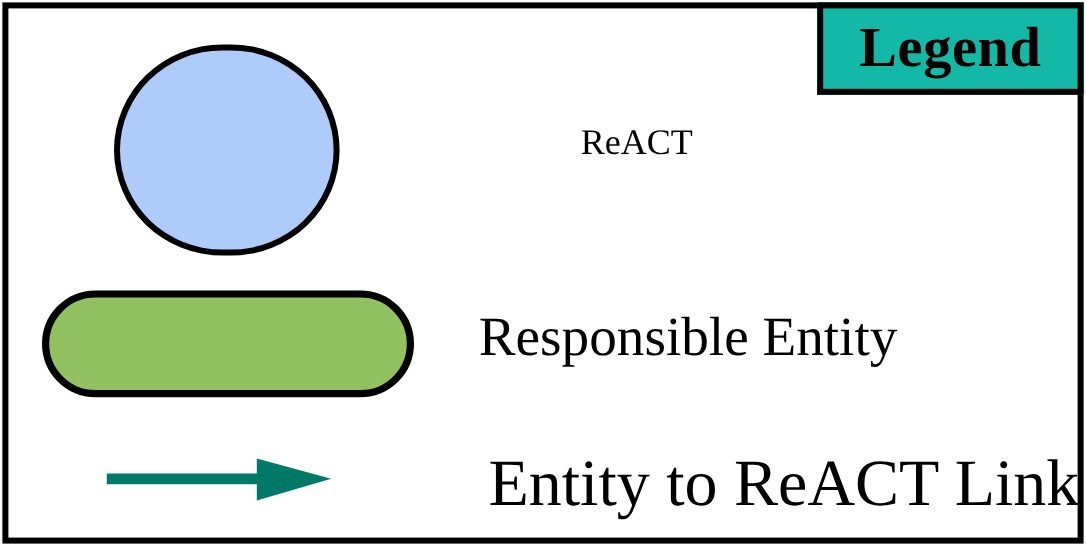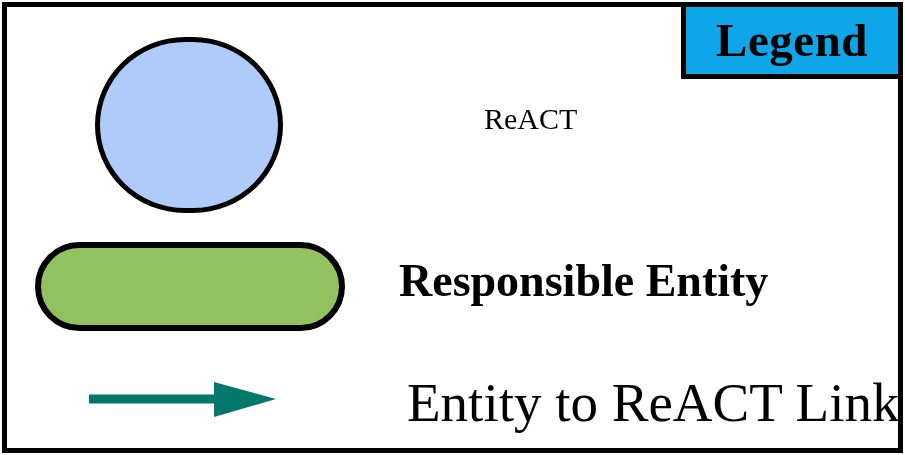--- a/index.html
+++ b/index.html
@@ -35,21 +35,21 @@
 
   
   .legend-title-box {
     position: absolute;
     left: 681px;
     top: 2px;
     width: 222px;
     height: 77px;
     box-sizing: border-box;
     border: 5px solid #000000;
-    background: #0ea5e9;
+    background: #14b8a6;
     display: flex;
     align-items: center;
     justify-content: center;
   }
   .legend-title-text {
     font-family: "Liberation Serif", "DejaVu Serif", serif;
     font-weight: bold;
     font-size: 47px;
     line-height: 1;
     color: #000000;
@@ -101,21 +101,20 @@
   }
   .label-react {
     left: 484px;
     top: 104px;
     font-size: 30px;
   }
   .label-entity {
     left: 399px;
     top: 258px;
     font-size: 46px;
-    font-weight: bold;
   }
   .label-link {
     left: 362px;
     top: 375px;
     font-size: 55px;
     margin-left: 45px;
   }
 </style>
 </head>
 <body>

